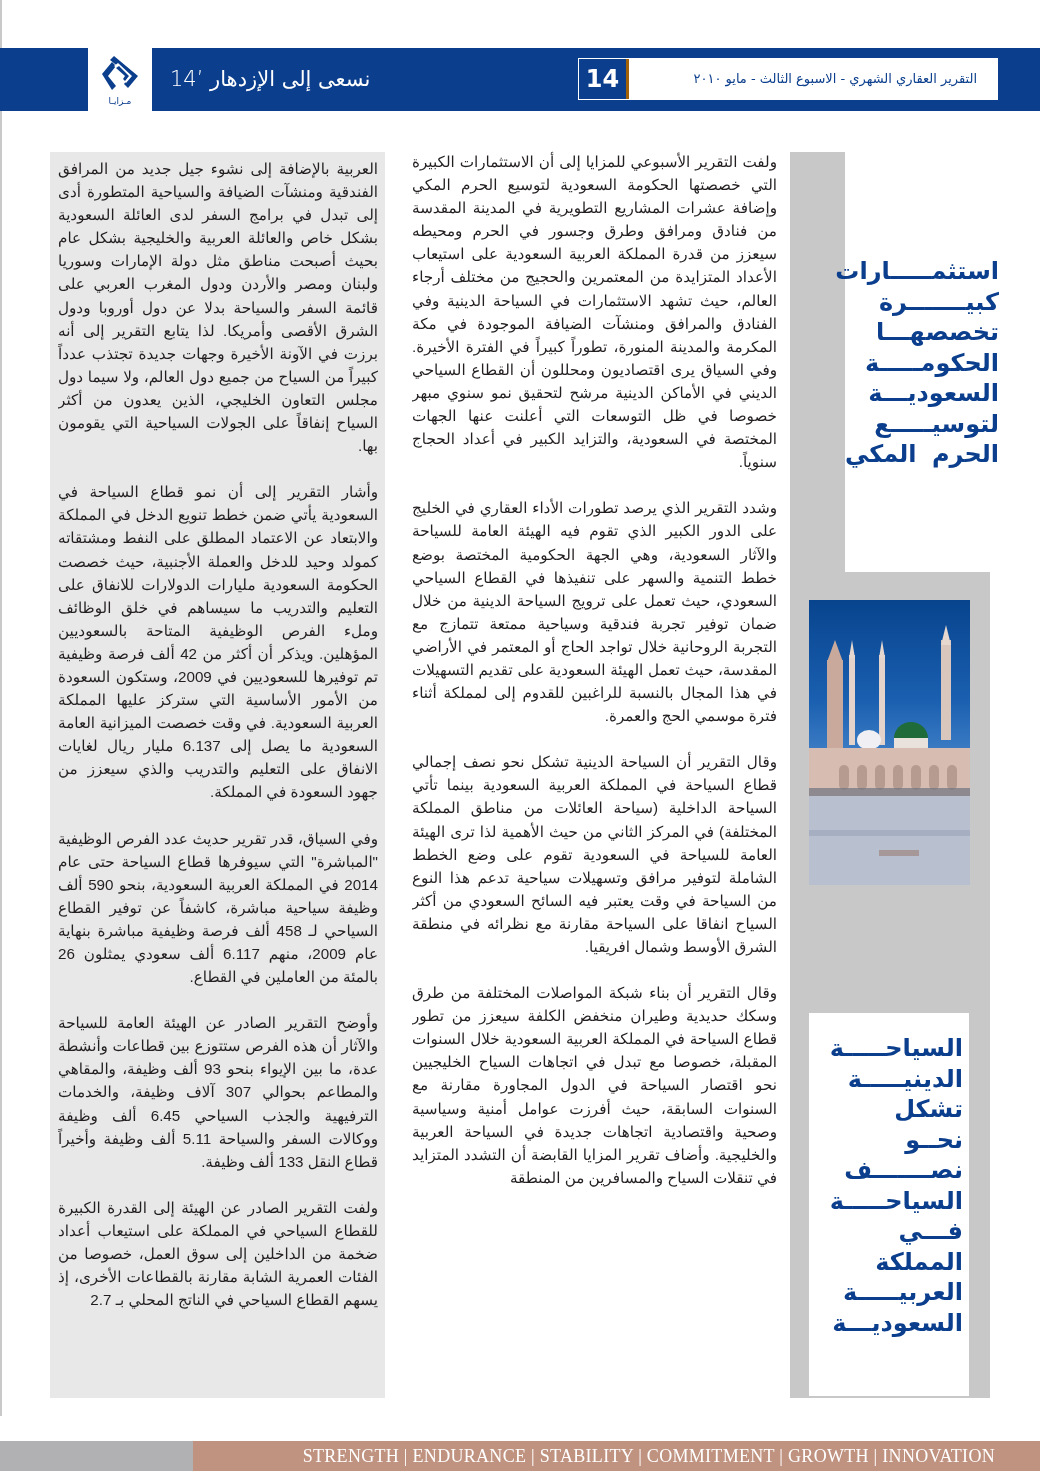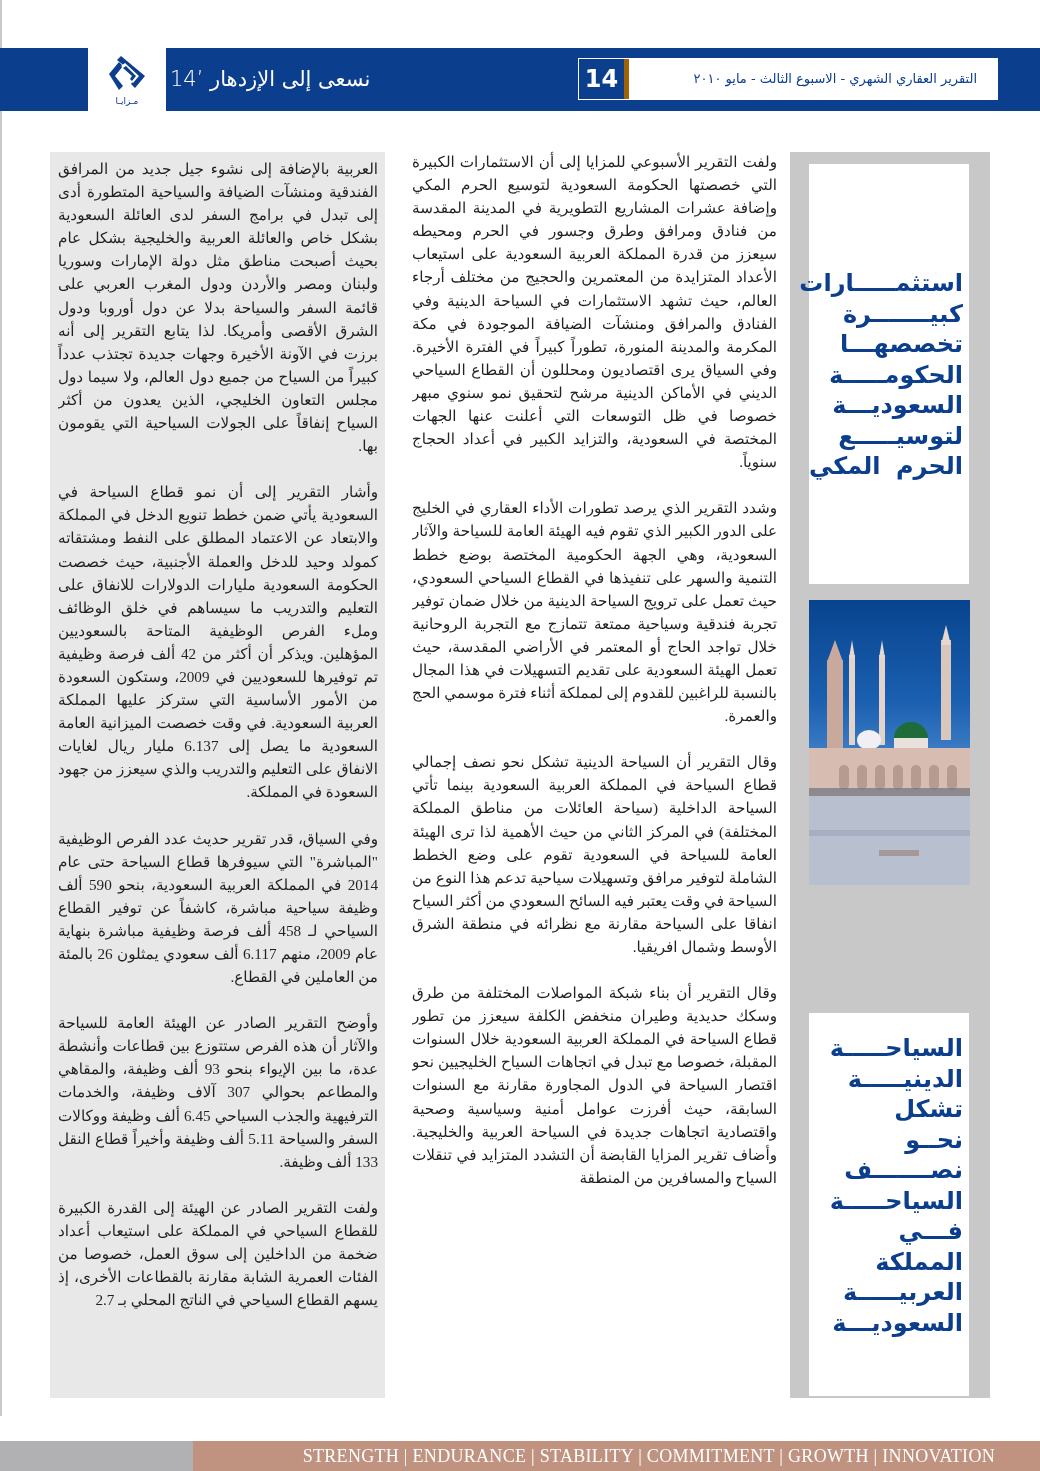--- a/index.html
+++ b/index.html
@@ -3,43 +3,43 @@
 <meta charset="utf-8">
 <style>
   * { margin: 0; padding: 0; box-sizing: border-box; }
   html, body { width: 1040px; height: 1471px; background: #ffffff; overflow: hidden; }
   body { position: relative; font-family: "DejaVu Sans", sans-serif; color: #231f20; }
 
   .page-left-edge { position: absolute; left: 0; top: 0; width: 2px; height: 1416px; background: #c9c9c9; }
 
   
   .header-band { position: absolute; left: 0; top: 48px; width: 1040px; height: 63px; background: #0b3e8c; }
-  .logo-white { position: absolute; left: 88px; top: 48px; width: 78px; height: 63px; background: #ffffff; display:flex; flex-direction:column; align-items:center; justify-content:center; }
+  .logo-white { position: absolute; left: 88px; top: 48px; width: 64px; height: 63px; background: #ffffff; display:flex; flex-direction:column; align-items:center; justify-content:center; }
   .logo-white svg { display:block; }
   .logo-caption { font-size: 9px; color: #0b3e8c; letter-spacing: 2px; line-height: 10px; margin-top: 2px; }
   .slogan { position: absolute; left: 170px; top: 62px; width: 220px; height: 34px; color: #ffffff; font-size: 21px; line-height: 34px; direction: rtl; text-align: left; font-family: "DejaVu Sans", sans-serif; font-weight: 300; }
   .pagebox { position: absolute; left: 578px; top: 58px; width: 420px; height: 42px; border: 1px solid #ffffff; display: flex; }
-  .pagebox .num { width: 50px; height: 40px; background: #0b3e8c; color: #ffffff; font-size: 24px; font-weight: bold; line-height: 40px; text-align: center; border-right: 5px solid #a16207; }
+  .pagebox .num { width: 50px; height: 40px; background: #0b3e8c; color: #ffffff; font-size: 24px; font-weight: bold; line-height: 40px; text-align: center; border-right: 3px solid #a16207; }
   .pagebox .title { flex: 1; background: #ffffff; color: #0b3e8c; font-size: 13px; line-height: 40px; direction: rtl; text-align: right; padding-right: 20px; white-space: nowrap; overflow: hidden; }
 
   
   .side-strip { position: absolute; left: 790px; top: 152px; width: 200px; height: 1246px; background: #c8c8c8; }
   .side-box { position: absolute; left: 809px; background: #ffffff; width: 160px; }
-  .side-box.top { top: 164px; height: 420px; }
+  .side-box.top { top: 152px; height: 420px; margin-left: 36px; }
   .side-box.bottom { top: 1013px; height: 383px; }
   .side-heading { position: absolute; left: 0; right: 6px; direction: rtl; text-align: justify; text-align-last: justify; color: #0b3e8c; font-weight: bold; font-size: 24px; line-height: 30.5px; font-family: "DejaVu Sans", sans-serif; }
   .side-box.top .side-heading { top: 104px; }
   .side-box.bottom .side-heading { top: 20px; padding-left: 24px; }
   .side-heading span { display: block; text-align-last: justify; }
   .side-photo { position: absolute; left: 809px; top: 600px; width: 161px; height: 285px; overflow: hidden;
     background: linear-gradient(180deg, #08448e 0%, #1a5fb0 35%, #3f7fc6 55%, #b9a39c 58%, #d8bfb5 70%, #c7bfc4 80%, #a9b4c9 100%); }
   .side-photo svg { position: absolute; left: 0; top: 0; }
 
   
-  .col { position: absolute; direction: rtl; text-align: justify; text-align-last: right; font-size: 15.2px; line-height: 23.1px; color: #231f20; font-family: Liberation Serif, serif; }
+  .col { position: absolute; direction: rtl; text-align: justify; text-align-last: right; font-size: 15.2px; line-height: 23.1px; color: #231f20; font-family: Liberation Sans, sans-serif; }
   .col p { margin-bottom: 23px; }
   .col p:last-child { margin-bottom: 0; }
   .col-mid { left: 412px; top: 150px; width: 365px; height: 1250px; overflow: hidden; }
   .col-left-bg { position: absolute; left: 50px; top: 152px; width: 335px; height: 1246px; background: #e8e8e8; }
   .col-left { left: 58px; top: 157px; width: 320px; height: 1238px; overflow: hidden; }
 
   
   .footer-grey { position: absolute; left: 0; top: 1441px; width: 193px; height: 30px; background: #b1b1b3; }
   .footer-tan { position: absolute; left: 193px; top: 1441px; width: 847px; height: 30px; background: #c09381; }
   .footer-text { position: absolute; right: 45px; top: 1441px; height: 30px; line-height: 30px; color: #ffffff; font-size: 18px; letter-spacing: 0.3px; font-family: "Liberation Serif", serif; }

